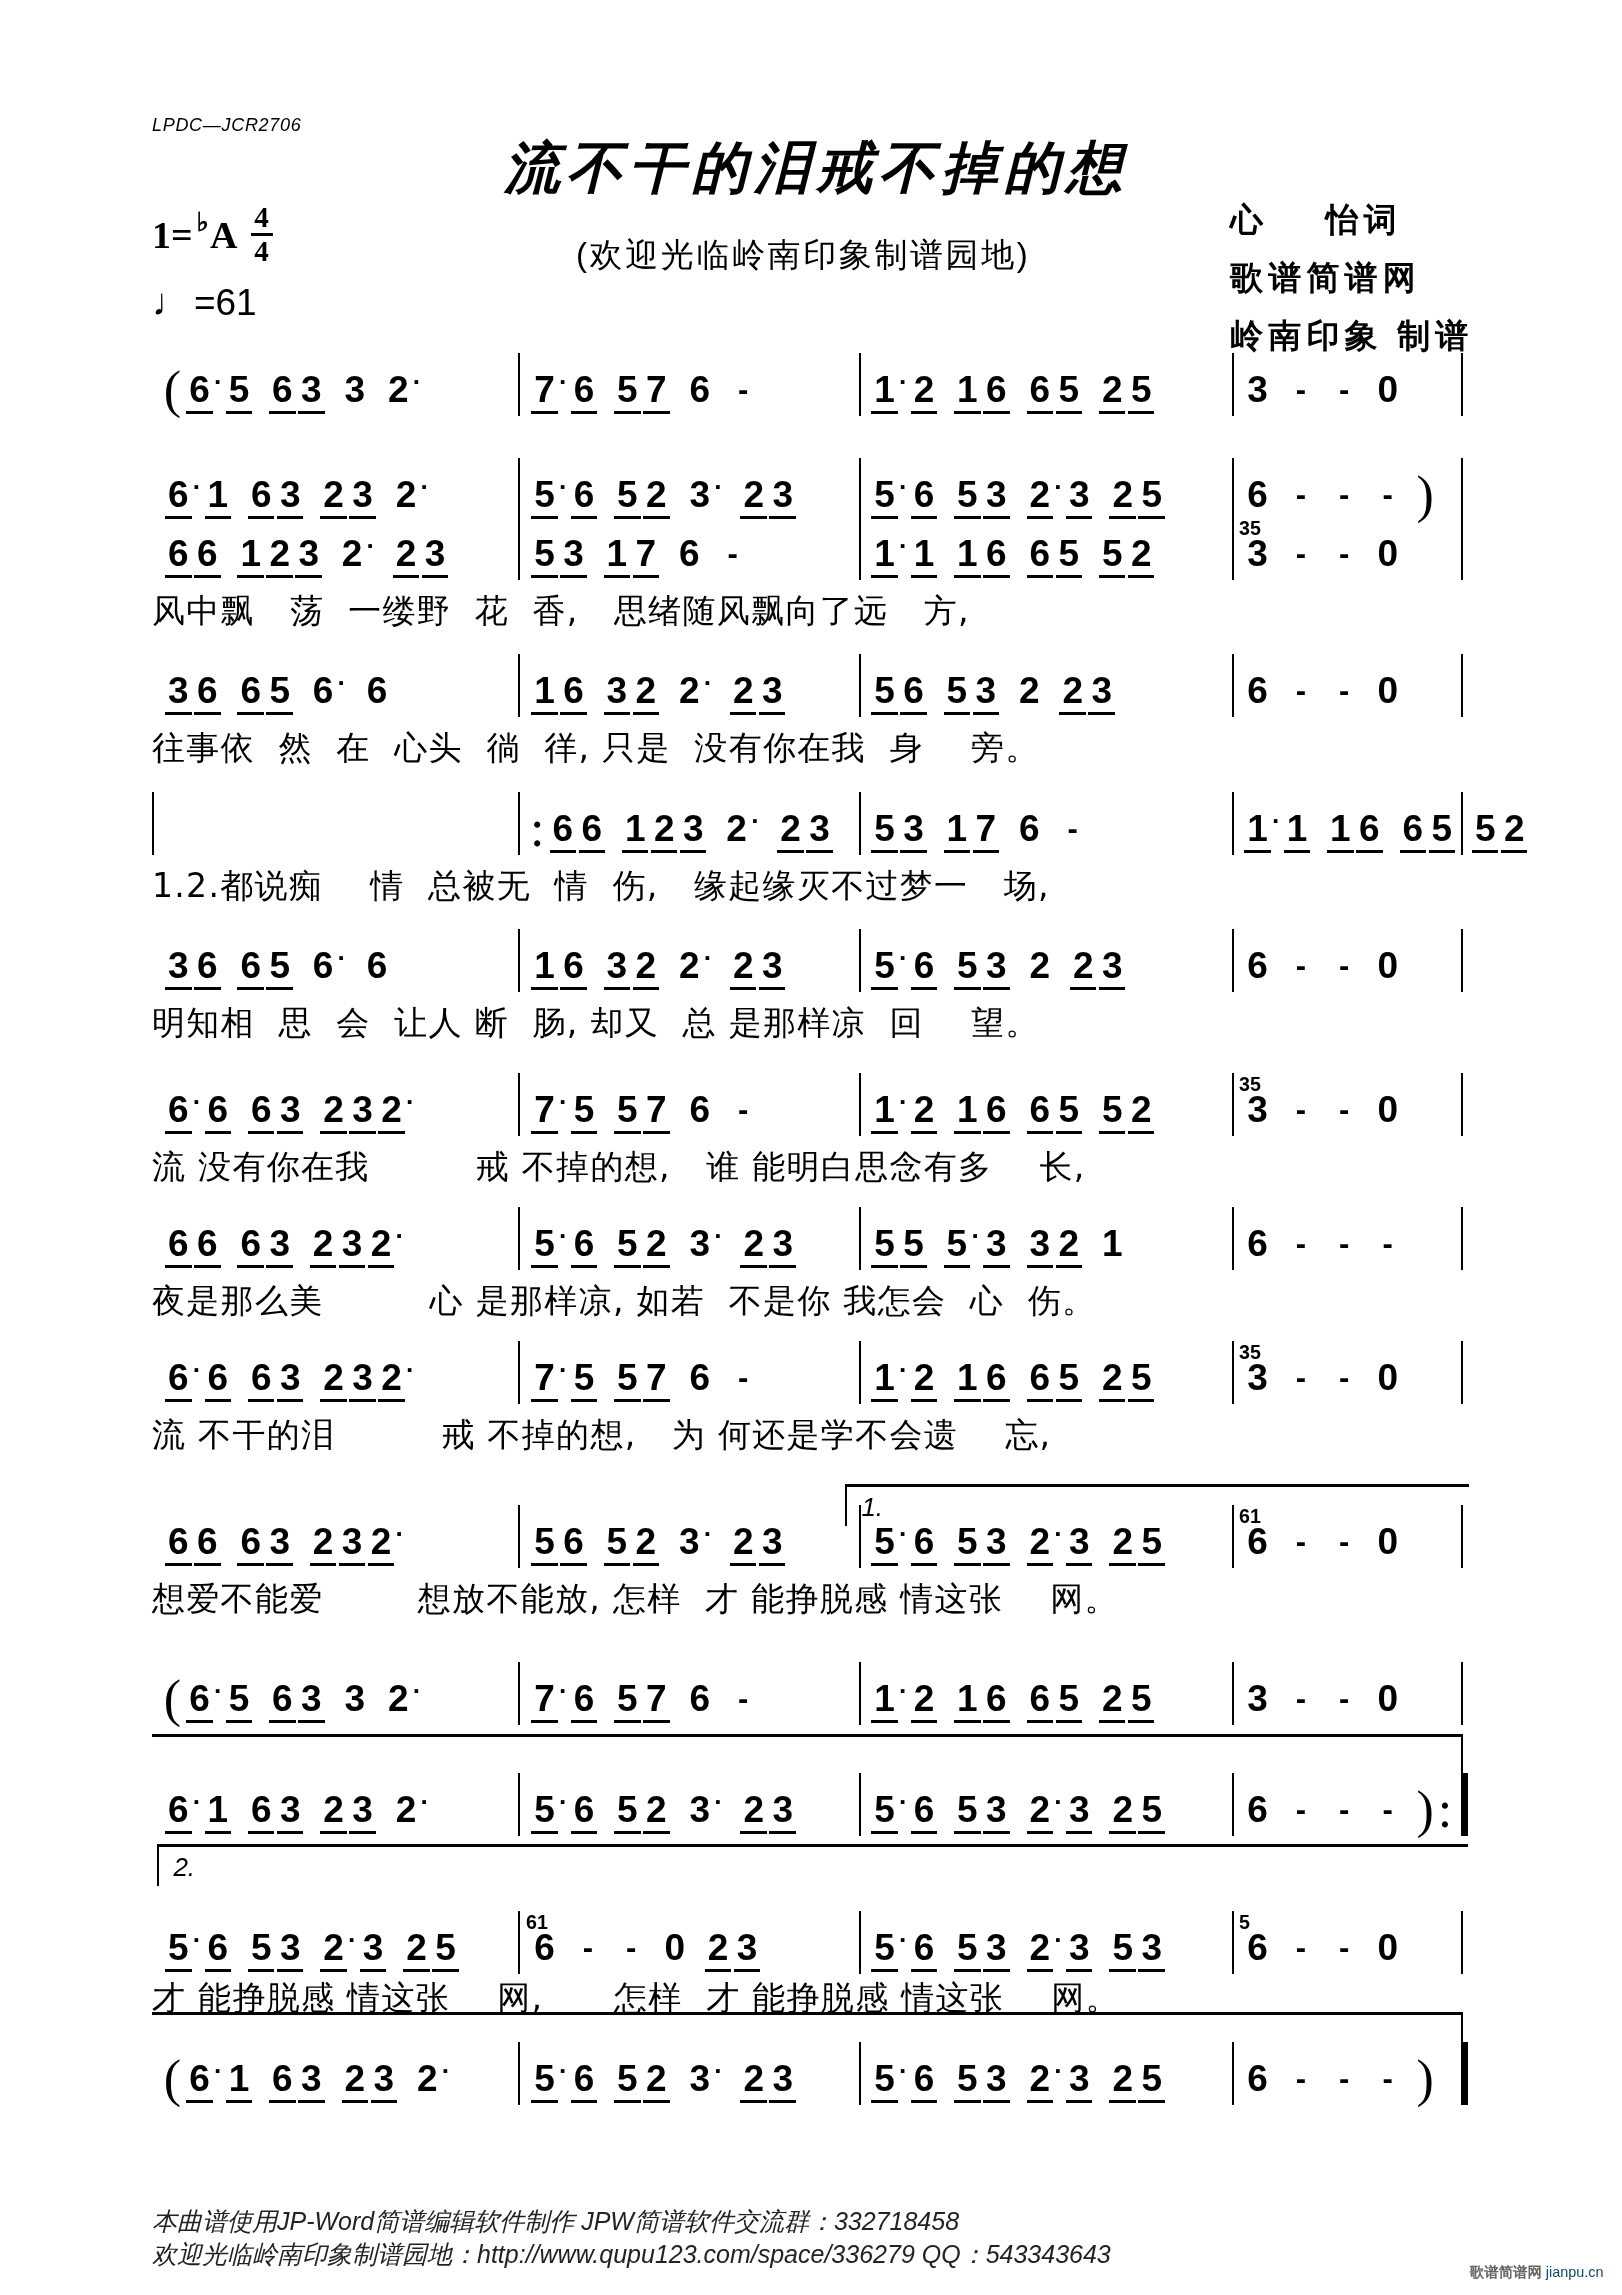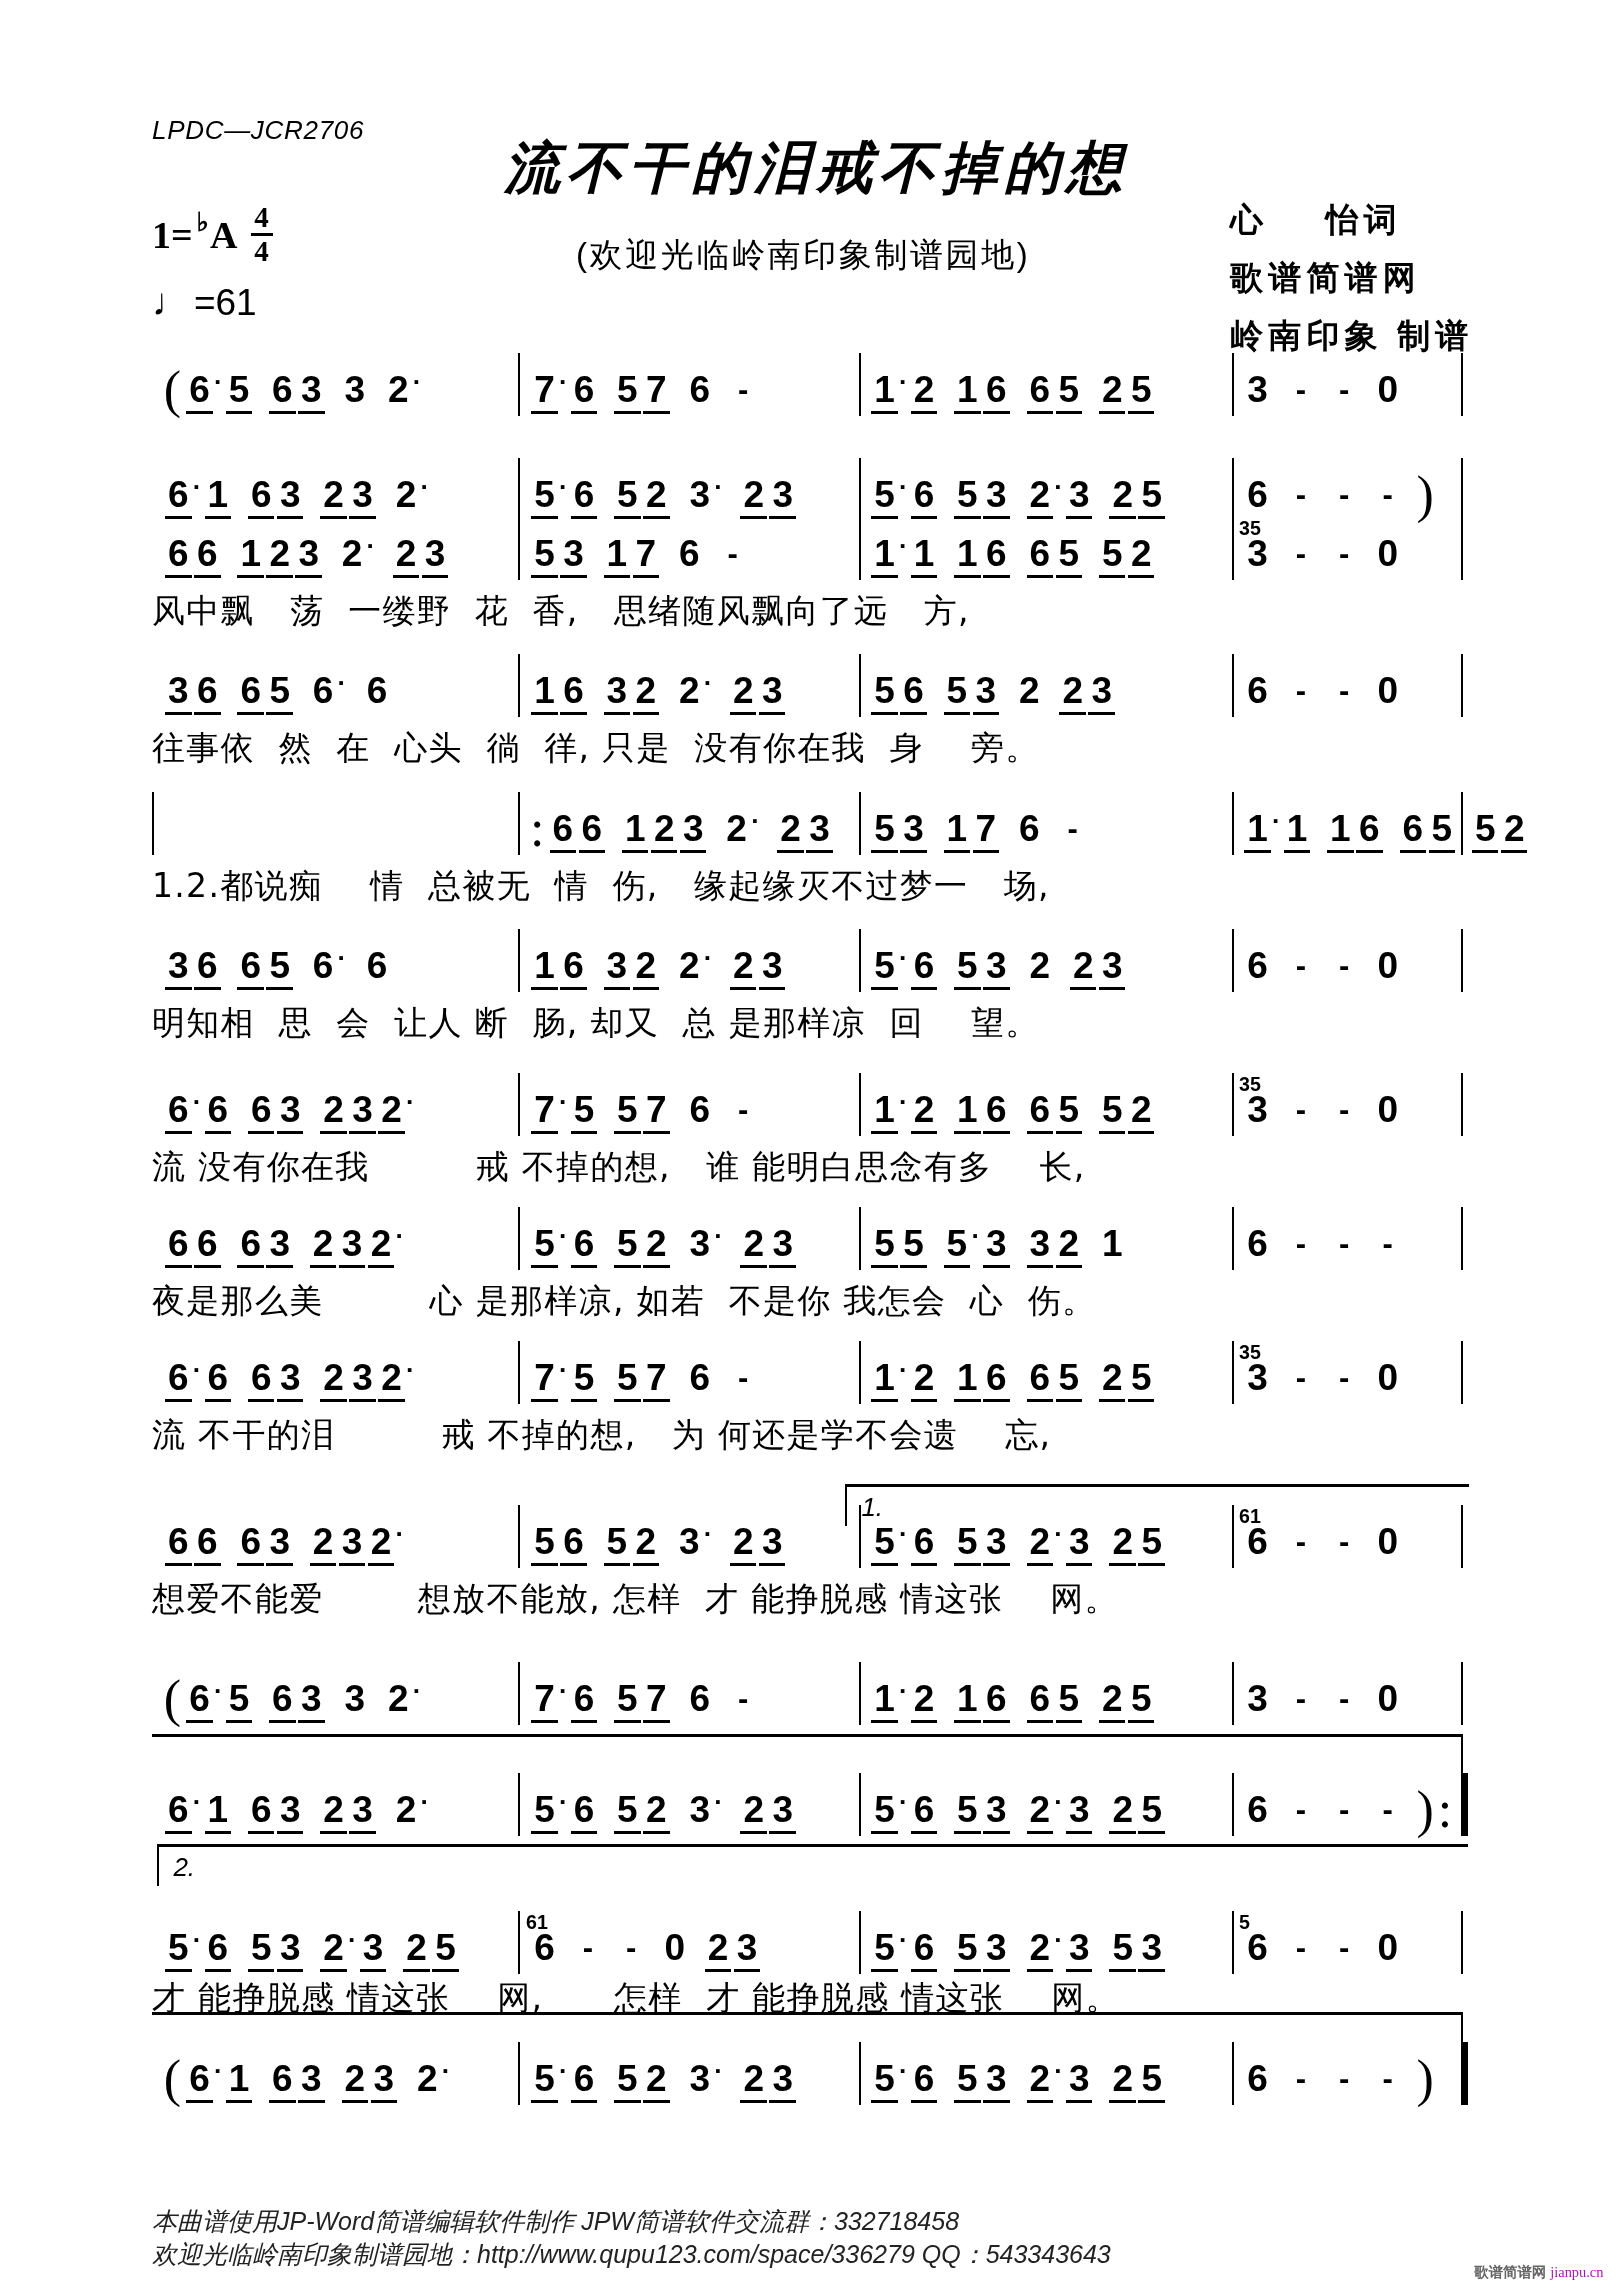--- a/index.html
+++ b/index.html
@@ -1,17 +1,17 @@
 <!DOCTYPE html>
 <html style="font-size:10.5px"><head>
 <meta charset="utf-8">
 <style>
   html,body{margin:0;padding:0;background:#ffffff;}
   body{width:1623px;height:2295px;position:relative;overflow:hidden;font-family:"Liberation Sans","DejaVu Sans",sans-serif;color:#000;}
-  .code{position:absolute;left:152px;top:115px;font-size:26px;font-style:italic;letter-spacing:0.7px;}
+  .code{position:absolute;left:152px;top:115px;font-size:18px;font-style:italic;letter-spacing:0.7px;}
   .title{position:absolute;left:504px;top:131px;font-size:56px;font-weight:bold;font-family:"DejaVu Serif",serif;letter-spacing:6.5px;font-style:italic;}
   .key{position:absolute;left:152px;top:203px;font-size:38px;font-weight:bold;font-family:"Liberation Serif",serif;display:flex;align-items:center;}
   .flat{font-size:26px;position:relative;top:-11.8px;margin:0 1.3px 0 3.9px;}
   .ts{display:inline-flex;flex-direction:column;align-items:center;margin-left:13px;font-size:29px;line-height:29px;}
   .ts .line{width:22px;height:2.6px;background:#000;margin:1.3px 0;}
   .tempo{position:absolute;left:152px;top:281px;font-size:37px;display:flex;align-items:center;}
   .tempo .qn{font-size:38px;margin-right:3.9px;}
   .subtitle{position:absolute;left:576px;top:233px;font-size:33px;letter-spacing:2.6px;}
   .credits{position:absolute;left:1230px;top:191px;font-size:33px;line-height:58px;letter-spacing:5.2px;font-weight:bold;}
   .credits div{white-space:pre;}
@@ -25,21 +25,21 @@
   .note .u1{position:absolute;left:1.3px;right:1.3px;bottom:-5.2px;height:2.6px;background:#000;}
   .aug{display:inline-block;width:10.5px;font-size:26px;font-weight:bold;position:relative;top:-2.6px;}
   .paren{font-size:52px;font-weight:normal;margin-right:3.9px;font-family:"Liberation Serif",serif;}
   .grace{position:absolute;top:-17px;left:-3.9px;font-size:19.6px;font-weight:bold;}
   .lyrics{position:absolute;left:152px;width:1315px;font-size:33px;letter-spacing:1.3px;white-space:pre;font-family:"DejaVu Sans",sans-serif;}
   .volta{position:absolute;height:39px;border-top:3.3px solid #000;border-left:2px solid #000;}
   .volta span{position:absolute;left:14.4px;top:5.2px;font-size:26px;font-style:italic;}
   .volta.right{border-left:none;border-right:2px solid #000;}
   .footer{position:absolute;left:152px;font-size:25px;font-style:italic;color:#222;}
   .watermark{position:absolute;right:19.6px;bottom:13px;font-size:14.4px;color:#666;}
-  .watermark span{color:#a21caf;font-family:Liberation Serif, serif;}
+  .watermark span{color:#0c4a6e;}
 </style>
 </head>
 <body>
 
 <div class="code">LPDC—JCR2706</div>
 <div class="title">流不干的泪戒不掉的想</div>
 <div class="key">
   <span>1=</span>
   <span class="flat">♭</span>
   <span>A</span>

